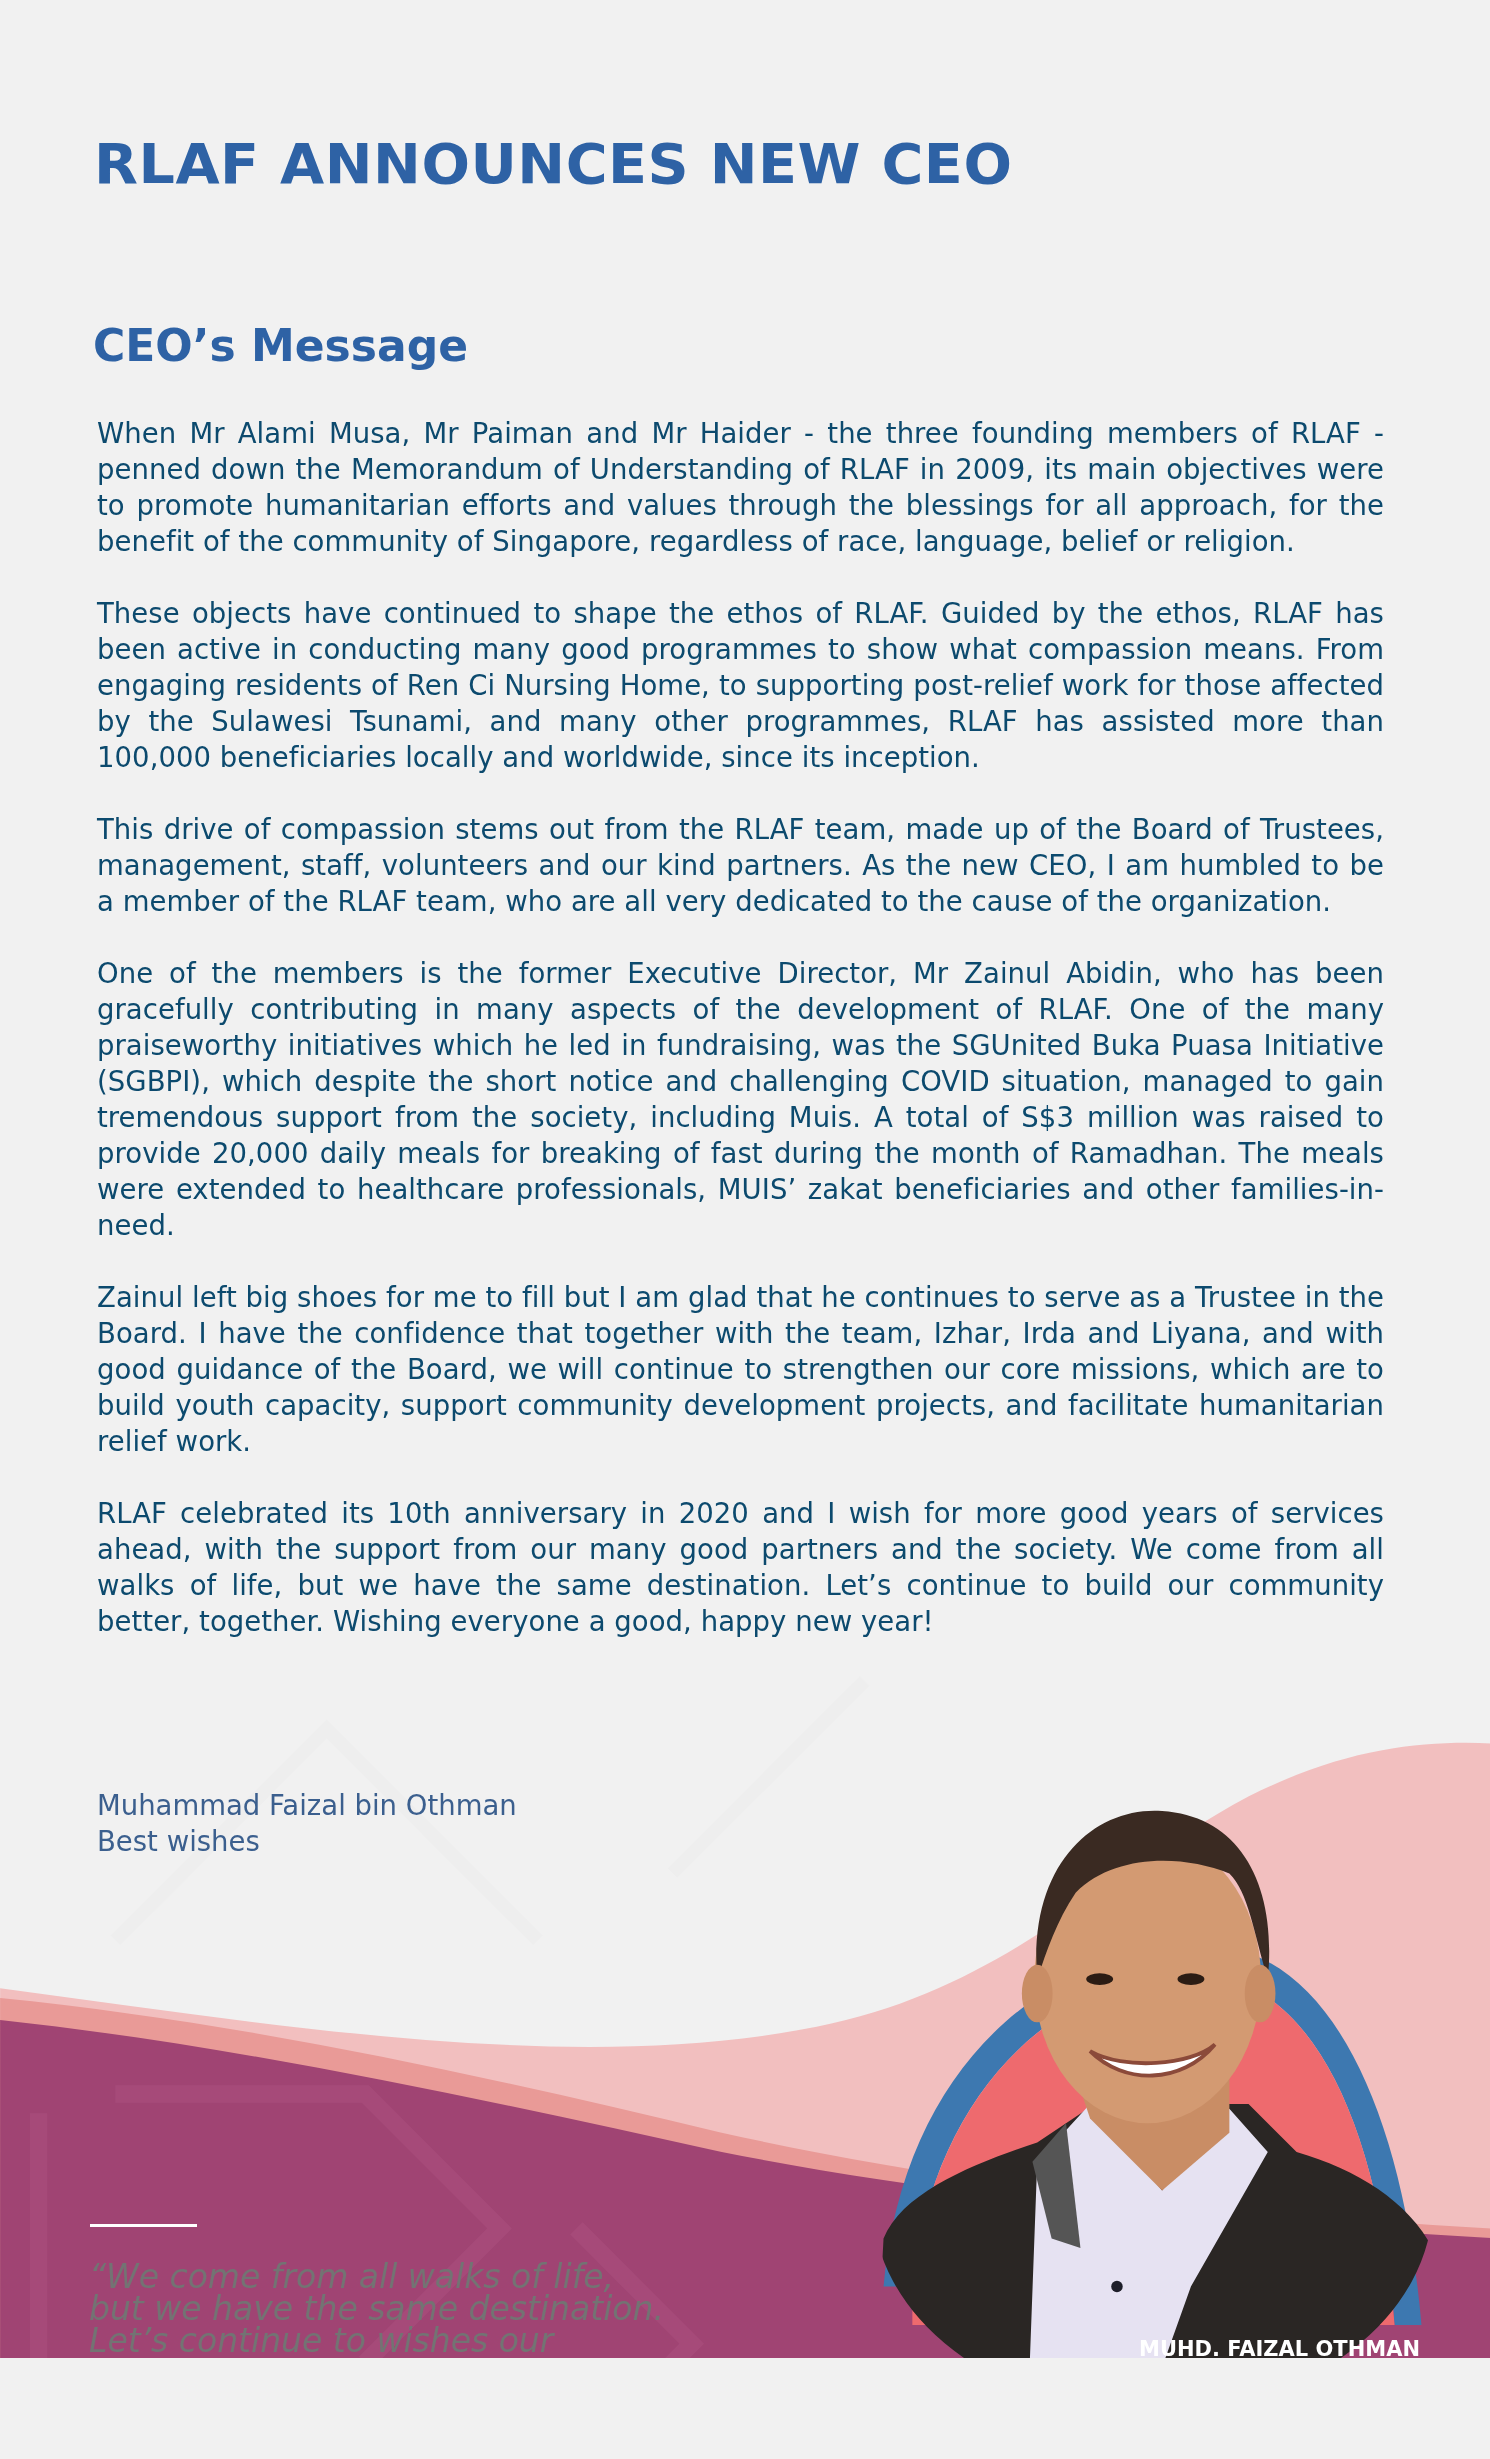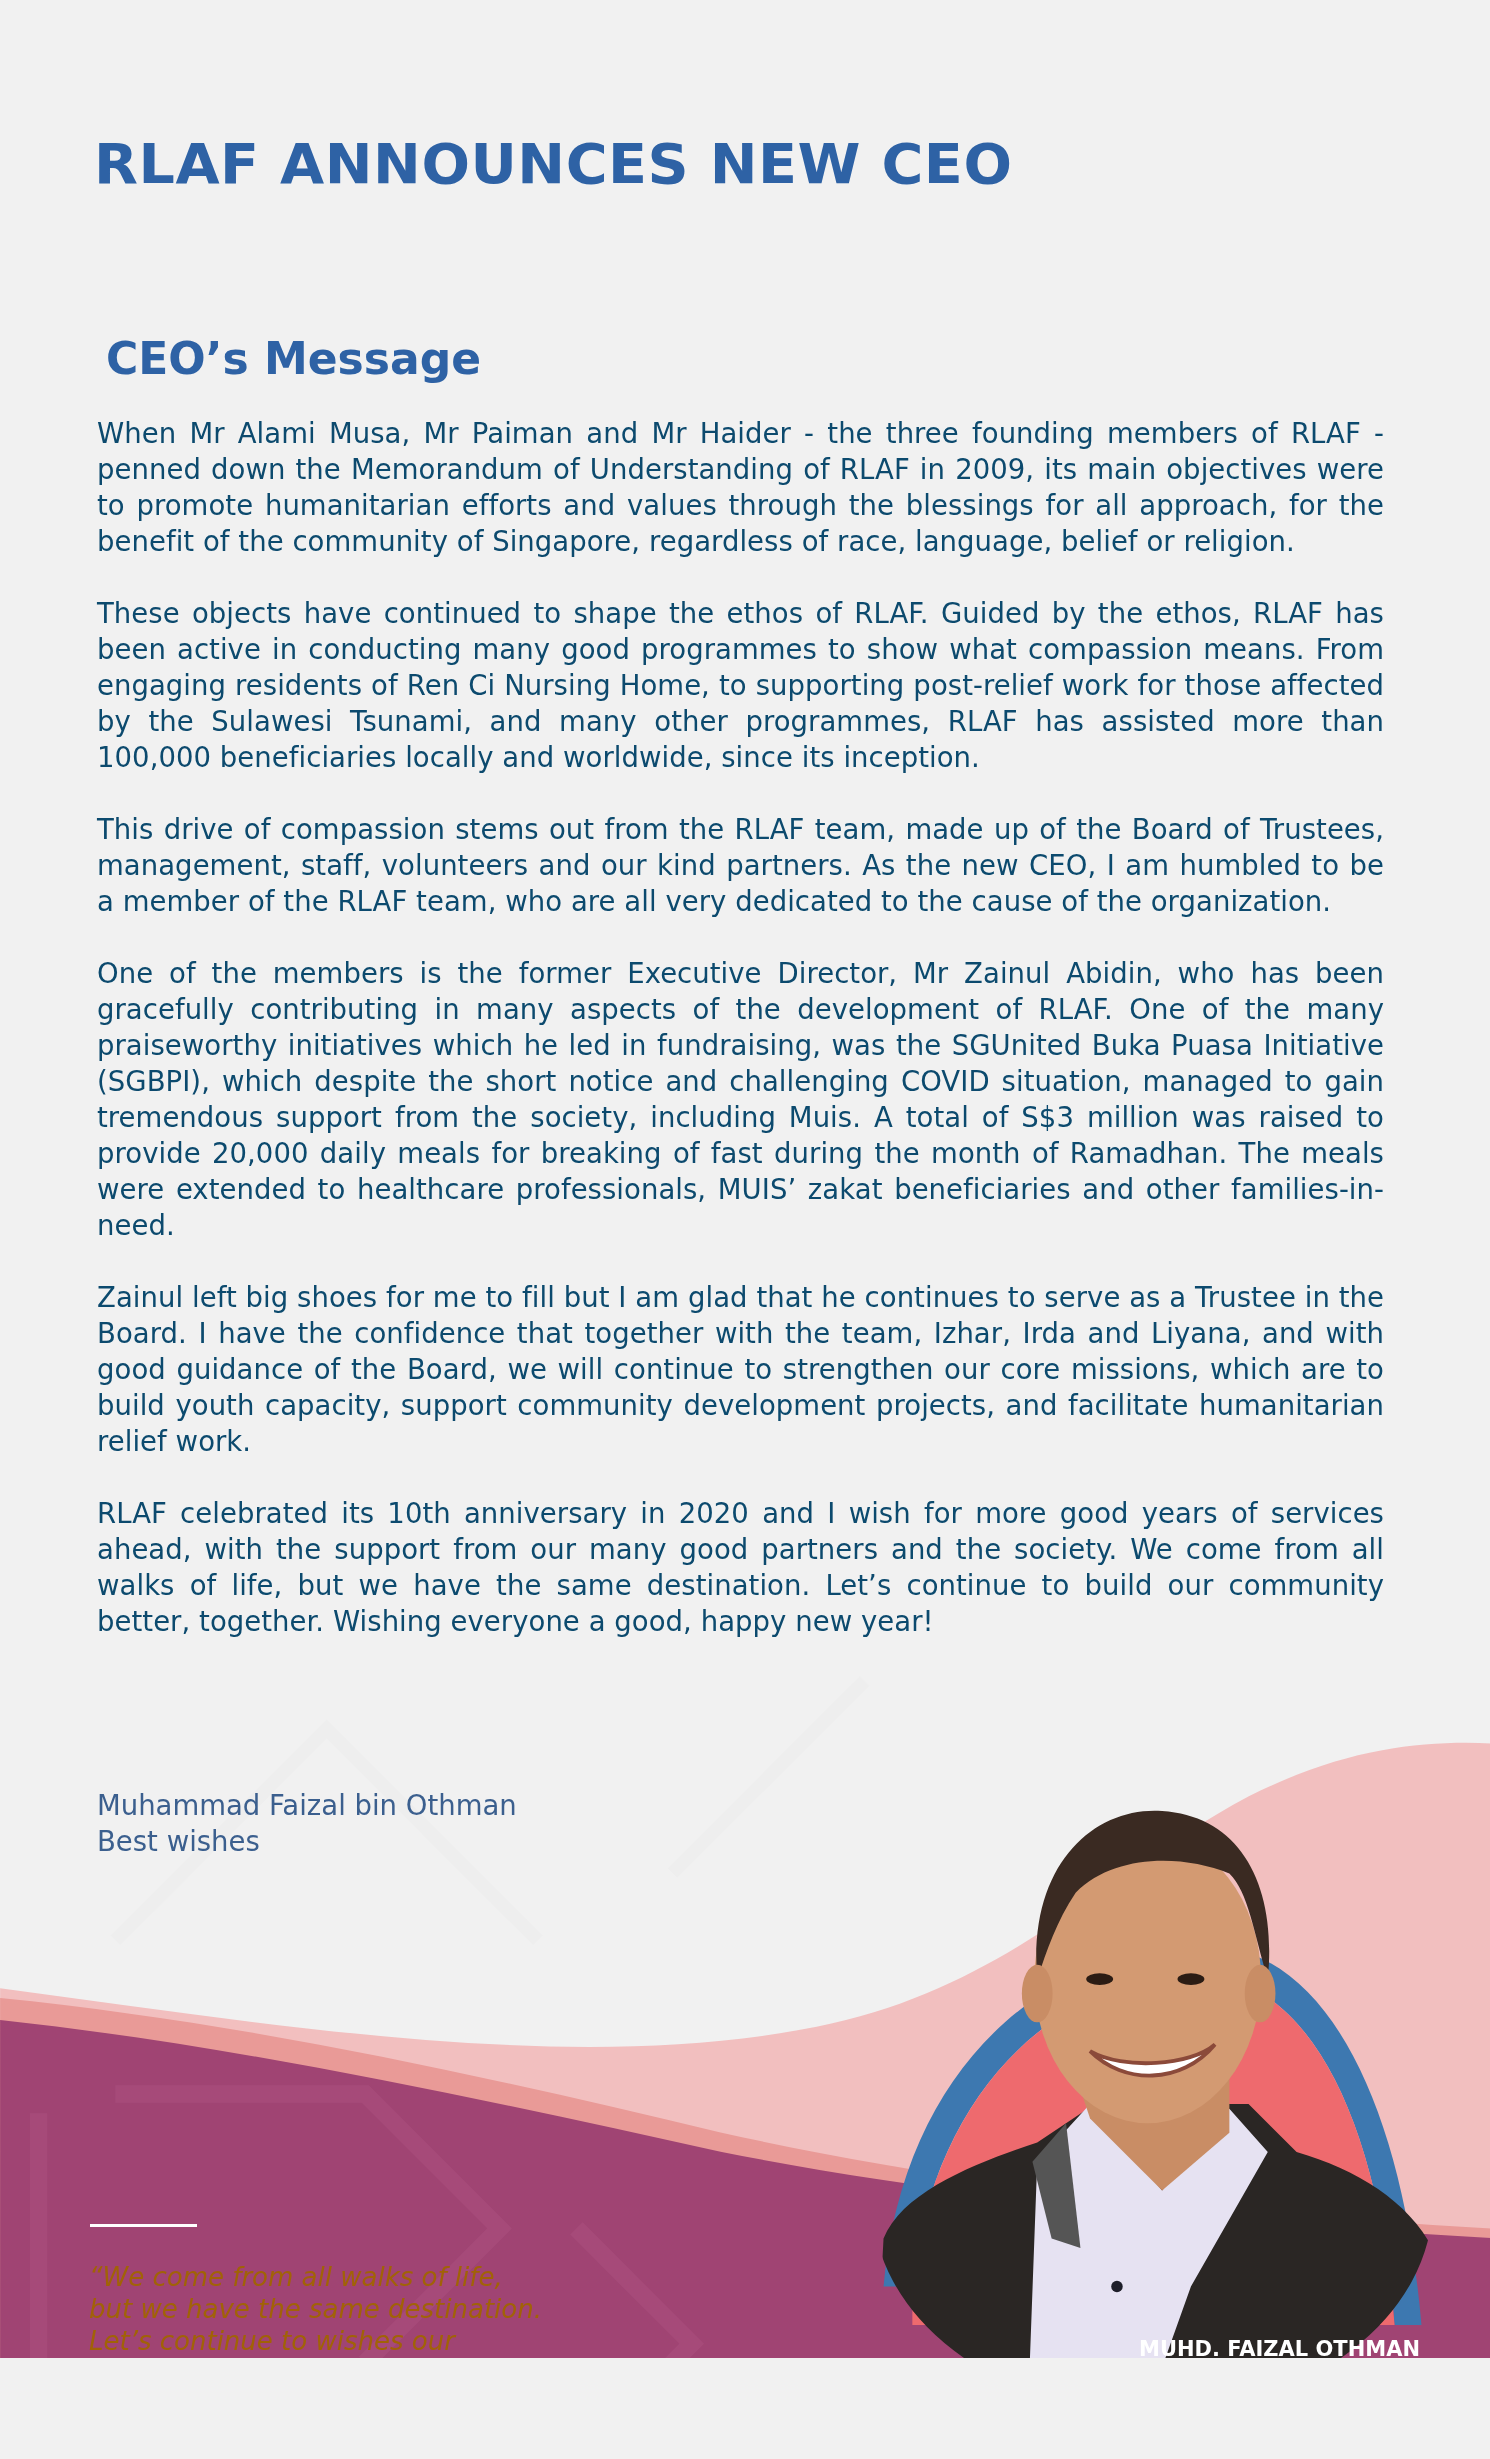--- a/index.html
+++ b/index.html
@@ -10,21 +10,21 @@
   }
   .page { position: absolute; left: 0; top: 0; width: 1491px; height: 2358px; overflow: hidden; }
   .bg-art { position: absolute; left: 0; top: 0; width: 1491px; height: 2459px; }
   .title {
     position: absolute; left: 94px; top: 131px; margin: 0;
     font-family: "DejaVu Sans", sans-serif; font-weight: bold;
     font-size: 56px; letter-spacing: 0.5px; color: #2E62A5; white-space: nowrap;
     transform: scaleX(1.02); transform-origin: left top;
   }
   .subtitle {
-    position: absolute; left: 93px; top: 320px; margin: 13px;
+    position: absolute; left: 93px; top: 320px; margin: 0;
     font-family: "DejaVu Sans", sans-serif; font-weight: bold;
     font-size: 44px; color: #2E62A5; white-space: nowrap;
   }
   .body-text {
     position: absolute; left: 97px; top: 415px; width: 1287px;
     font-family: "DejaVu Sans", sans-serif;
     font-size: 27.5px; line-height: 36px; color: #0c4a6e;
     text-align: justify; letter-spacing: 0.05px;
   }
   .body-text p { margin: 0 0 36px 0; }
@@ -33,21 +33,21 @@
     font-family: "DejaVu Sans", sans-serif;
     font-size: 27.5px; line-height: 36px; color: #3B5F8E;
   }
   .signoff div { white-space: nowrap; }
   .divider {
     position: absolute; left: 90px; top: 2224px; width: 107px; height: 2.9px; background: #FFFFFF;
   }
   .quote {
     position: absolute; left: 89px; top: 2261px;
     font-family: "DejaVu Sans", sans-serif; font-style: italic;
-    font-size: 26px; line-height: 32px; color: #a16207;
+    font-size: 33px; line-height: 32px; color: #737373;
   }
   .quote div { white-space: nowrap; }
   .portrait { position: absolute; left: 845px; top: 1787px; width: 615px; height: 634px; }
   .name-block {
     position: absolute; right: 71px; top: 2333px; text-align: right; color: #FFFFFF;
     font-family: "DejaVu Sans", sans-serif;
   }
   .name-block .name { font-weight: bold; font-size: 21px; line-height: 33px; white-space: nowrap; }
   .name-block .role { font-size: 19px; line-height: 33px; white-space: nowrap; }
 </style>

